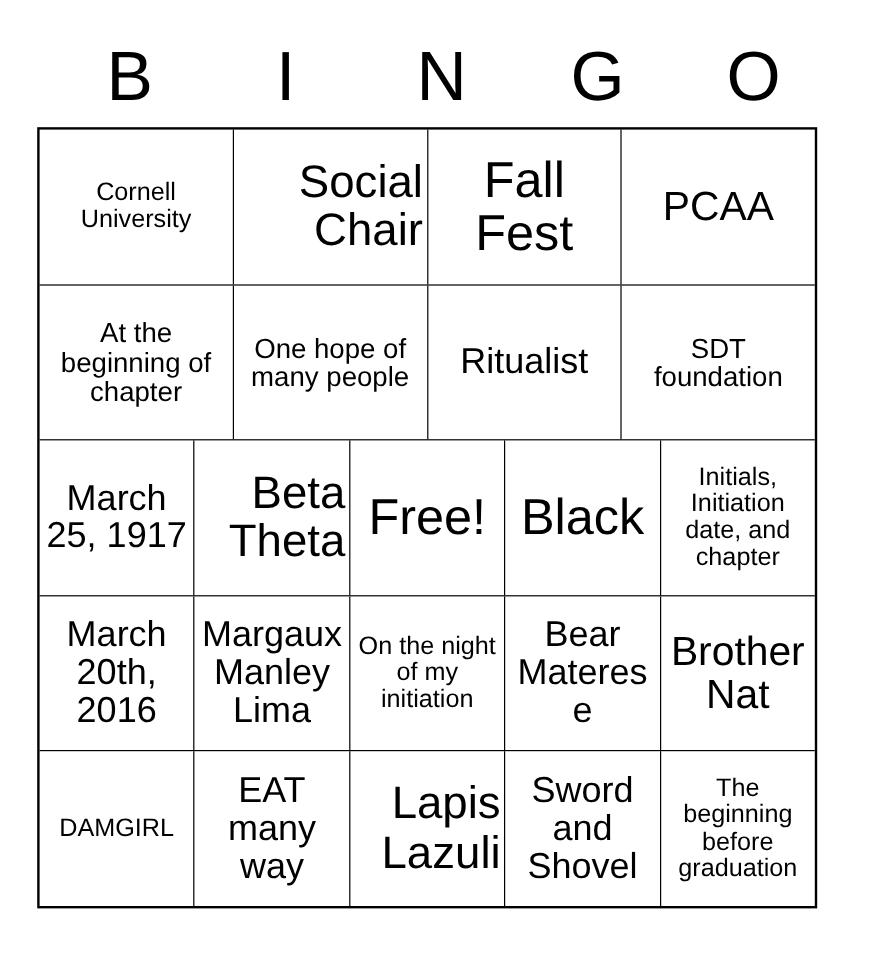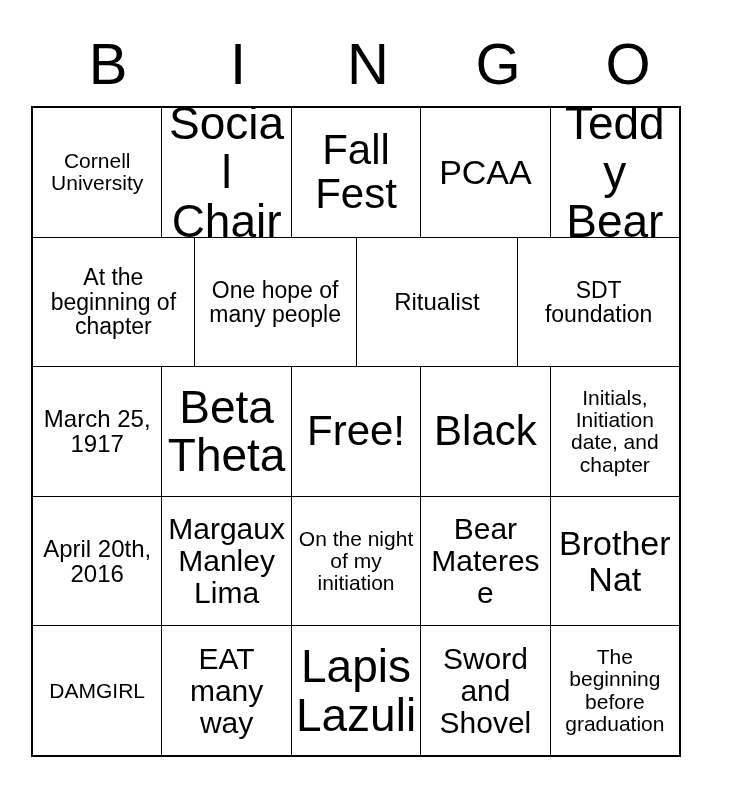--- a/index.html
+++ b/index.html
@@ -93,23 +93,23 @@
     line-height: 1.06;
     word-wrap: break-word;
     overflow-wrap: break-word;
     hyphens: none;
   }
 
   
   .fs-xs   { font-size: 21px; }
   .fs-s    { font-size: 23px; }
   .fs-m    { font-size: 30px; }
-  .fs-l    { font-size: 24px; }
+  .fs-l    { font-size: 30px; }
   .fs-xl   { font-size: 34px; }
-  .fs-xxl  { font-size: 46px; }
+  .fs-xxl  { font-size: 38px; text-align: right; }
   .fs-huge { font-size: 42px; }
 </style>
 </head>
 <body>
 
 <div class="card">
 
   <div class="header">
     <div class="header-letter">B</div>
     <div class="header-letter">I</div>
@@ -126,23 +126,20 @@
         </div>
       <div class="cell">
           <span class="cell-text fs-xxl">Social Chair</span>
         </div>
       <div class="cell">
           <span class="cell-text fs-huge">Fall Fest</span>
         </div>
       <div class="cell">
           <span class="cell-text fs-xl">PCAA</span>
         </div>
-      <div class="cell">
-          <span class="cell-text fs-xxl">Teddy Bear</span>
-        </div>
     </div>
 
     <div class="grid-row">
       <div class="cell">
           <span class="cell-text fs-s">At the beginning of chapter</span>
         </div>
       <div class="cell">
           <span class="cell-text fs-s">One hope of many people</span>
         </div>
       <div class="cell">
@@ -166,21 +163,21 @@
       <div class="cell">
           <span class="cell-text fs-huge">Black</span>
         </div>
       <div class="cell">
           <span class="cell-text fs-xs">Initials, Initiation date, and chapter</span>
         </div>
     </div>
 
     <div class="grid-row">
       <div class="cell">
-          <span class="cell-text fs-l">April 20th, 2016</span>
+          <span class="cell-text fs-l">March 20th, 2016</span>
         </div>
       <div class="cell">
           <span class="cell-text fs-m">Margaux Manley Lima</span>
         </div>
       <div class="cell">
           <span class="cell-text fs-xs">On the night of my initiation</span>
         </div>
       <div class="cell">
           <span class="cell-text fs-m">Bear Materese</span>
         </div>

